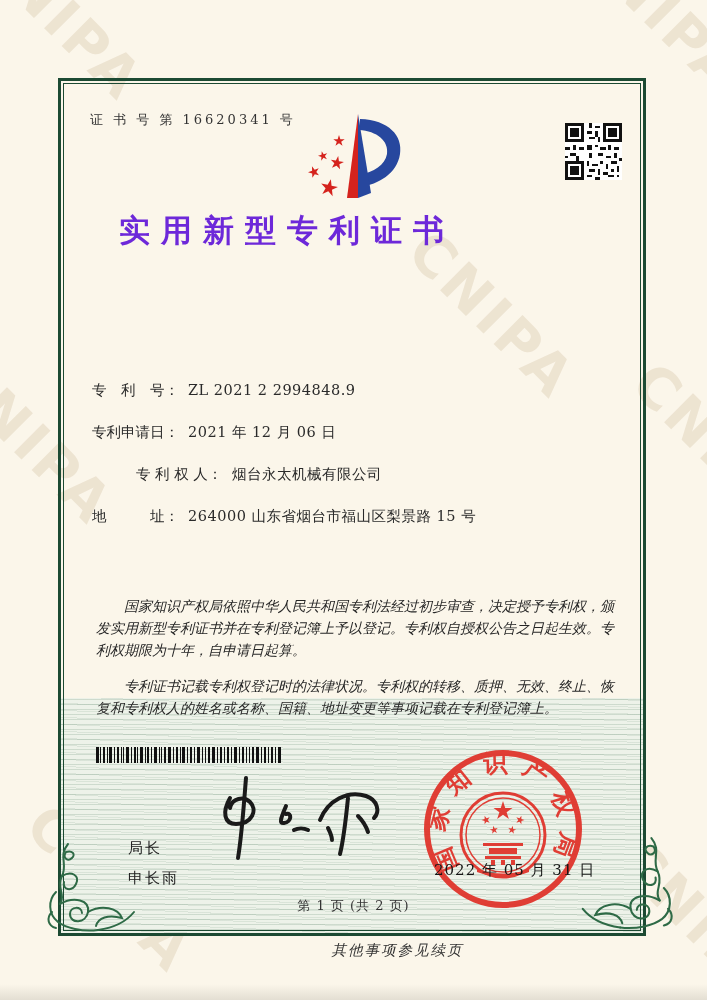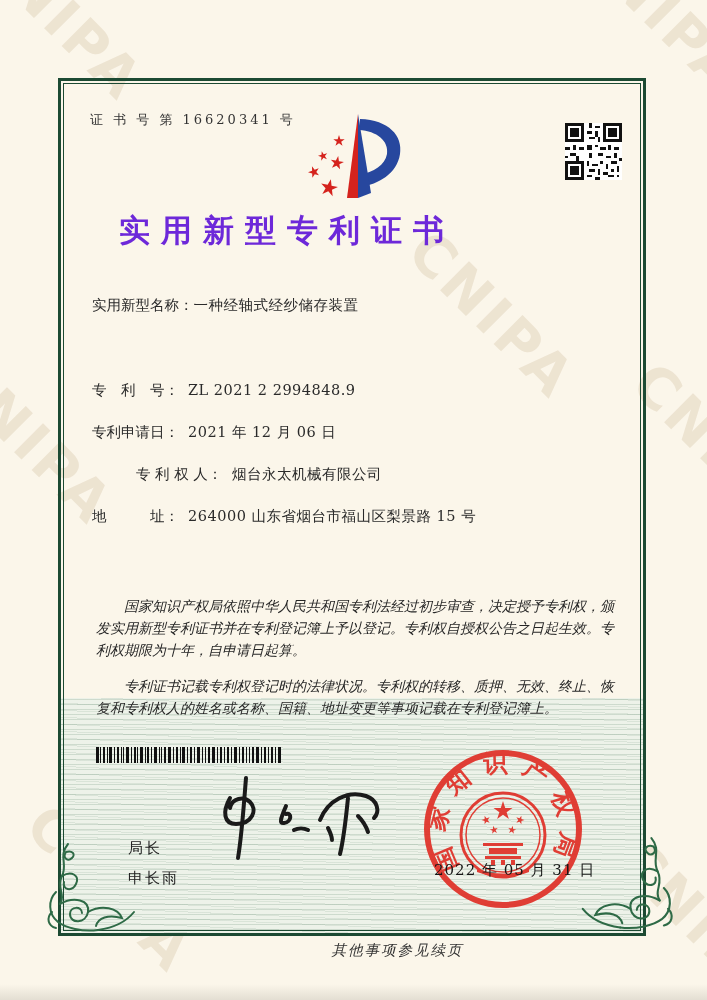--- a/index.html
+++ b/index.html
@@ -149,23 +149,20 @@
         <rect x="19" y="16" width="1" height="2"></rect>
       <rect x="8" y="19" width="2" height="1"></rect>
         <rect x="11" y="20" width="2" height="1"></rect>
       <rect x="16" y="19" width="2" height="1"></rect>
         <rect x="19" y="19" width="1" height="1"></rect>
     </g>
   </svg>
 
   <div class="title">实用新型专利证书</div>
 
-  <div class="row" style="top:296px;">
-    <span class="lb">实用新型名称：</span><span class="val">一种经轴式经纱储存装置</span>
-  </div>
   <div class="row" style="top:381px;">
     <span class="lb">专　利　号：</span><span class="val">ZL 2021 2 2994848.9</span>
   </div>
   <div class="row" style="top:423px;">
     <span class="lb">专利申请日：</span><span class="val">2021 年 12 月 06 日</span>
   </div>
   <div class="row" style="top:465px;margin-left:44px;">
     <span class="lb">专 利 权 人：</span><span class="val">烟台永太机械有限公司</span>
   </div>
   <div class="row" style="top:507px;">
@@ -273,17 +270,18 @@
       <rect x="-20" y="14" width="40" height="3"></rect>
       <rect x="-14" y="19" width="28" height="6"></rect>
       <rect x="-18" y="27" width="36" height="3"></rect>
       <rect x="-12" y="31" width="4" height="5"></rect>
         <rect x="-2" y="31" width="4" height="5"></rect>
         <rect x="8" y="31" width="4" height="5"></rect>
       <path d="M-26,40 C-10,46 10,46 26,40 L26,43 C10,49 -10,49 -26,43 Z"></path>
     </g>
   </svg>
 
+  <div class="pageinfo">第 1 页 (共 2 页)</div>
 
   <div class="footnote">其他事项参见续页</div>
 
   <div class="edge"></div>
 </div>
 
 </body></html>

